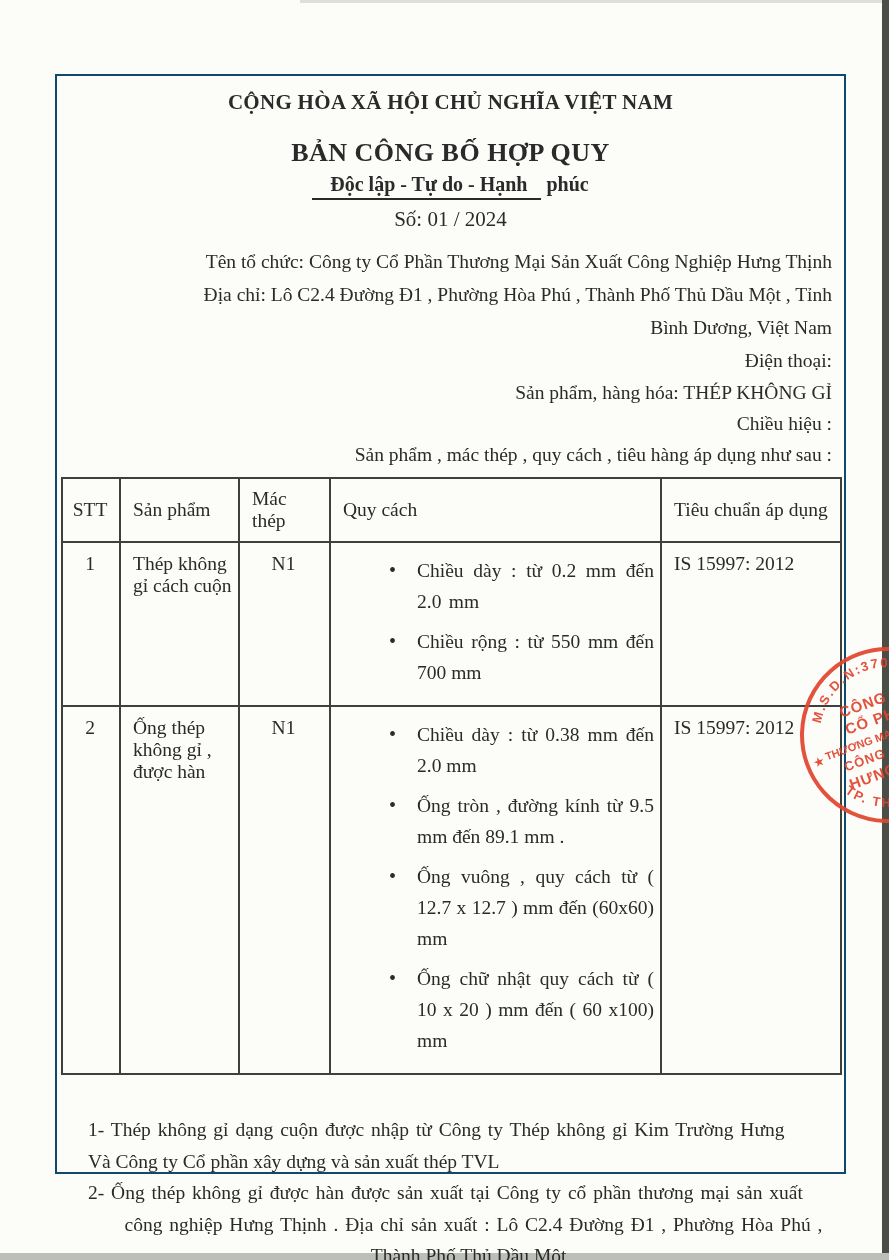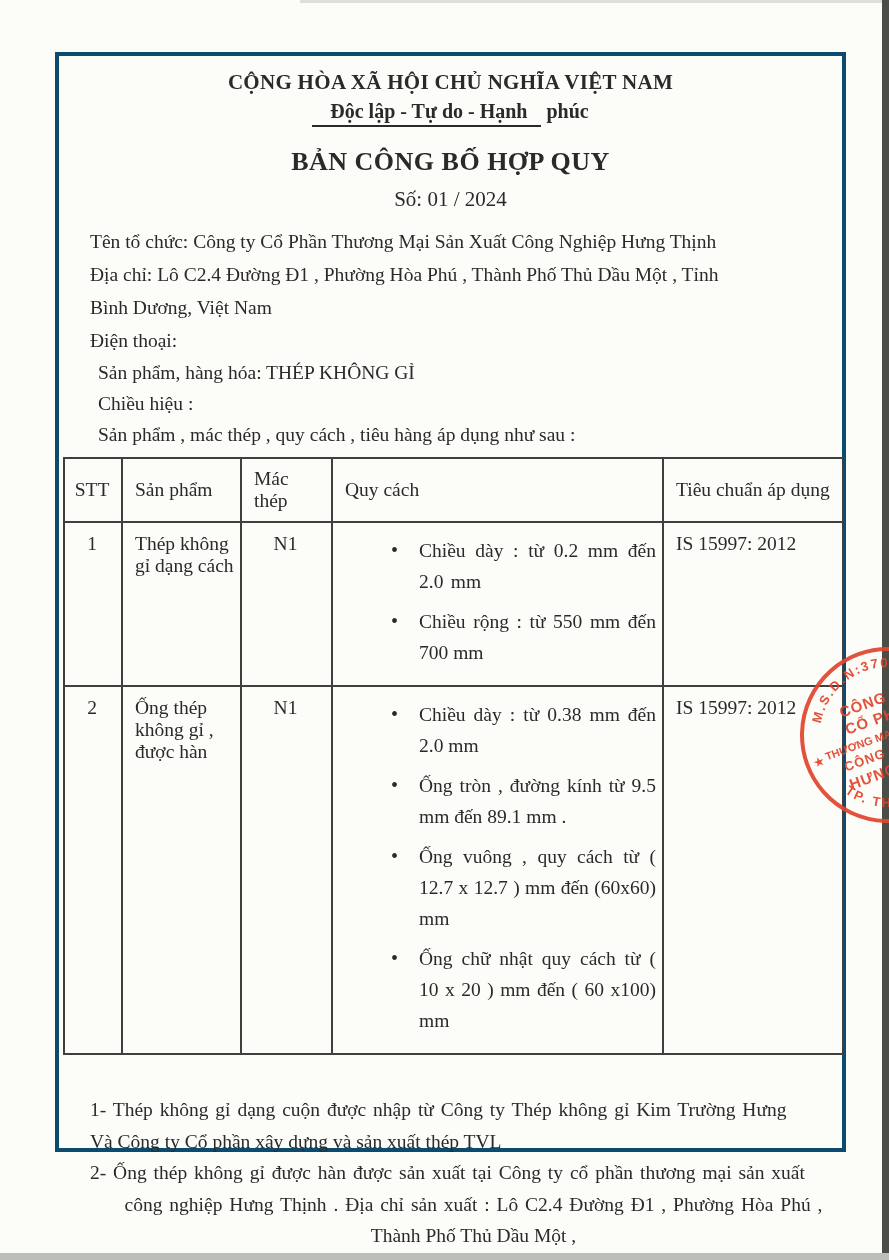--- a/index.html
+++ b/index.html
@@ -12,35 +12,35 @@
     font-family:"Liberation Serif","DejaVu Serif",serif;
     color:#2a2a2a;
   }
   
   .edge-right  { position:absolute; right:0; top:0; width:7px;  height:1255px; background:#4a4e46; }
   .edge-bottom { position:absolute; left:0;  bottom:0; width:889px; height:7px; background:#bcbfb8; }
   .edge-top    { position:absolute; left:300px; top:0; width:589px; height:3px; background:rgba(90,95,85,.18); }
 
   
   .frame {
-    position:absolute; left:55px; top:52px;
+    position:absolute; left:55px; top:74px;
     width:791px; height:1100px;
-    border:4px solid #0c4a6e;
+    border:2px solid #0c4a6e;
     background:transparent;
     padding-top:13px;
   }
 
   .center { text-align:center; }
   .national-title { font-size:21px; font-weight:bold; letter-spacing:.3px; line-height:26px; }
   .motto { font-size:20px; font-weight:bold; margin-top:3px; line-height:26px; }
   .motto-underlined { border-bottom:2px solid #2a2a2a; padding:0 14px 3px 18px; }
   .doc-title { font-size:26px; font-weight:bold; letter-spacing:.5px; margin-top:23px; line-height:30px; }
   .doc-number { font-size:21px; margin-top:9px; line-height:26px; }
 
-  .info { margin:13px 12px 0 31px; font-size:19.5px; }
+  .info { margin:13px 12px 0 31px; font-size:19.5px;text-align:right; }
   .info p { line-height:33px; }
   .info .tight { line-height:31px; }
   .info .ind { padding-left:8px; }
   .bold { font-weight:normal; }
 
   table.spec {
     border-collapse:collapse;
     margin:7px 0 9px 4px;
     width:779px;
     table-layout:fixed;
@@ -90,23 +90,23 @@
 </head>
 <body>
 
 <div class="edge-top"></div>
 <div class="edge-right"></div>
 <div class="edge-bottom"></div>
 
 <div class="frame">
 
   <div class="center national-title">CỘNG HÒA XÃ HỘI CHỦ NGHĨA VIỆT NAM</div>
+  <div class="center doc-title">BẢN CÔNG BỐ HỢP QUY</div>
+
   <div class="center motto"><span class="motto-underlined">Độc lập - Tự do - Hạnh</span><span> phúc</span></div>
-
-  <div class="center doc-title">BẢN CÔNG BỐ HỢP QUY</div>
   <div class="center doc-number">Số: 01 / 2024</div>
 
   <div class="info">
     <p>Tên tổ chức: Công ty Cổ Phần Thương Mại Sản Xuất Công Nghiệp Hưng Thịnh</p>
     <p>Địa chỉ: Lô C2.4 Đường Đ1 , Phường Hòa Phú , Thành Phố Thủ Dầu Một , Tỉnh</p>
     <p>Bình Dương, Việt Nam</p>
     <p>Điện thoại:</p>
     <p class="tight ind"><span>Sản phẩm, hàng hóa: </span><span class="bold">THÉP KHÔNG GỈ</span></p>
     <p class="tight ind">Chiều hiệu :</p>
     <p class="tight ind">Sản phẩm , mác thép , quy cách , tiêu hàng áp dụng như sau :</p>
@@ -125,21 +125,21 @@
         <th class="c">STT</th>
         <th>Sản phẩm</th>
         <th>Mác thép</th>
         <th>Quy cách</th>
         <th>Tiêu chuẩn áp dụng</th>
       </tr>
     </thead>
     <tbody>
       <tr class="row1">
         <td class="c">1</td>
-        <td class="product">Thép không gỉ dạng cách</td>
+        <td class="product">Thép không gỉ cách cuộn</td>
         <td class="c">N1</td>
         <td class="specs">
           <ul>
             <li class="ws2">Chiều dày : từ 0.2 mm đến 2.0 mm</li>
             <li>Chiều rộng : từ 550 mm đến 700 mm</li>
           </ul>
         </td>
         <td>IS 15997: 2012</td>
       </tr>
       <tr class="row2">

